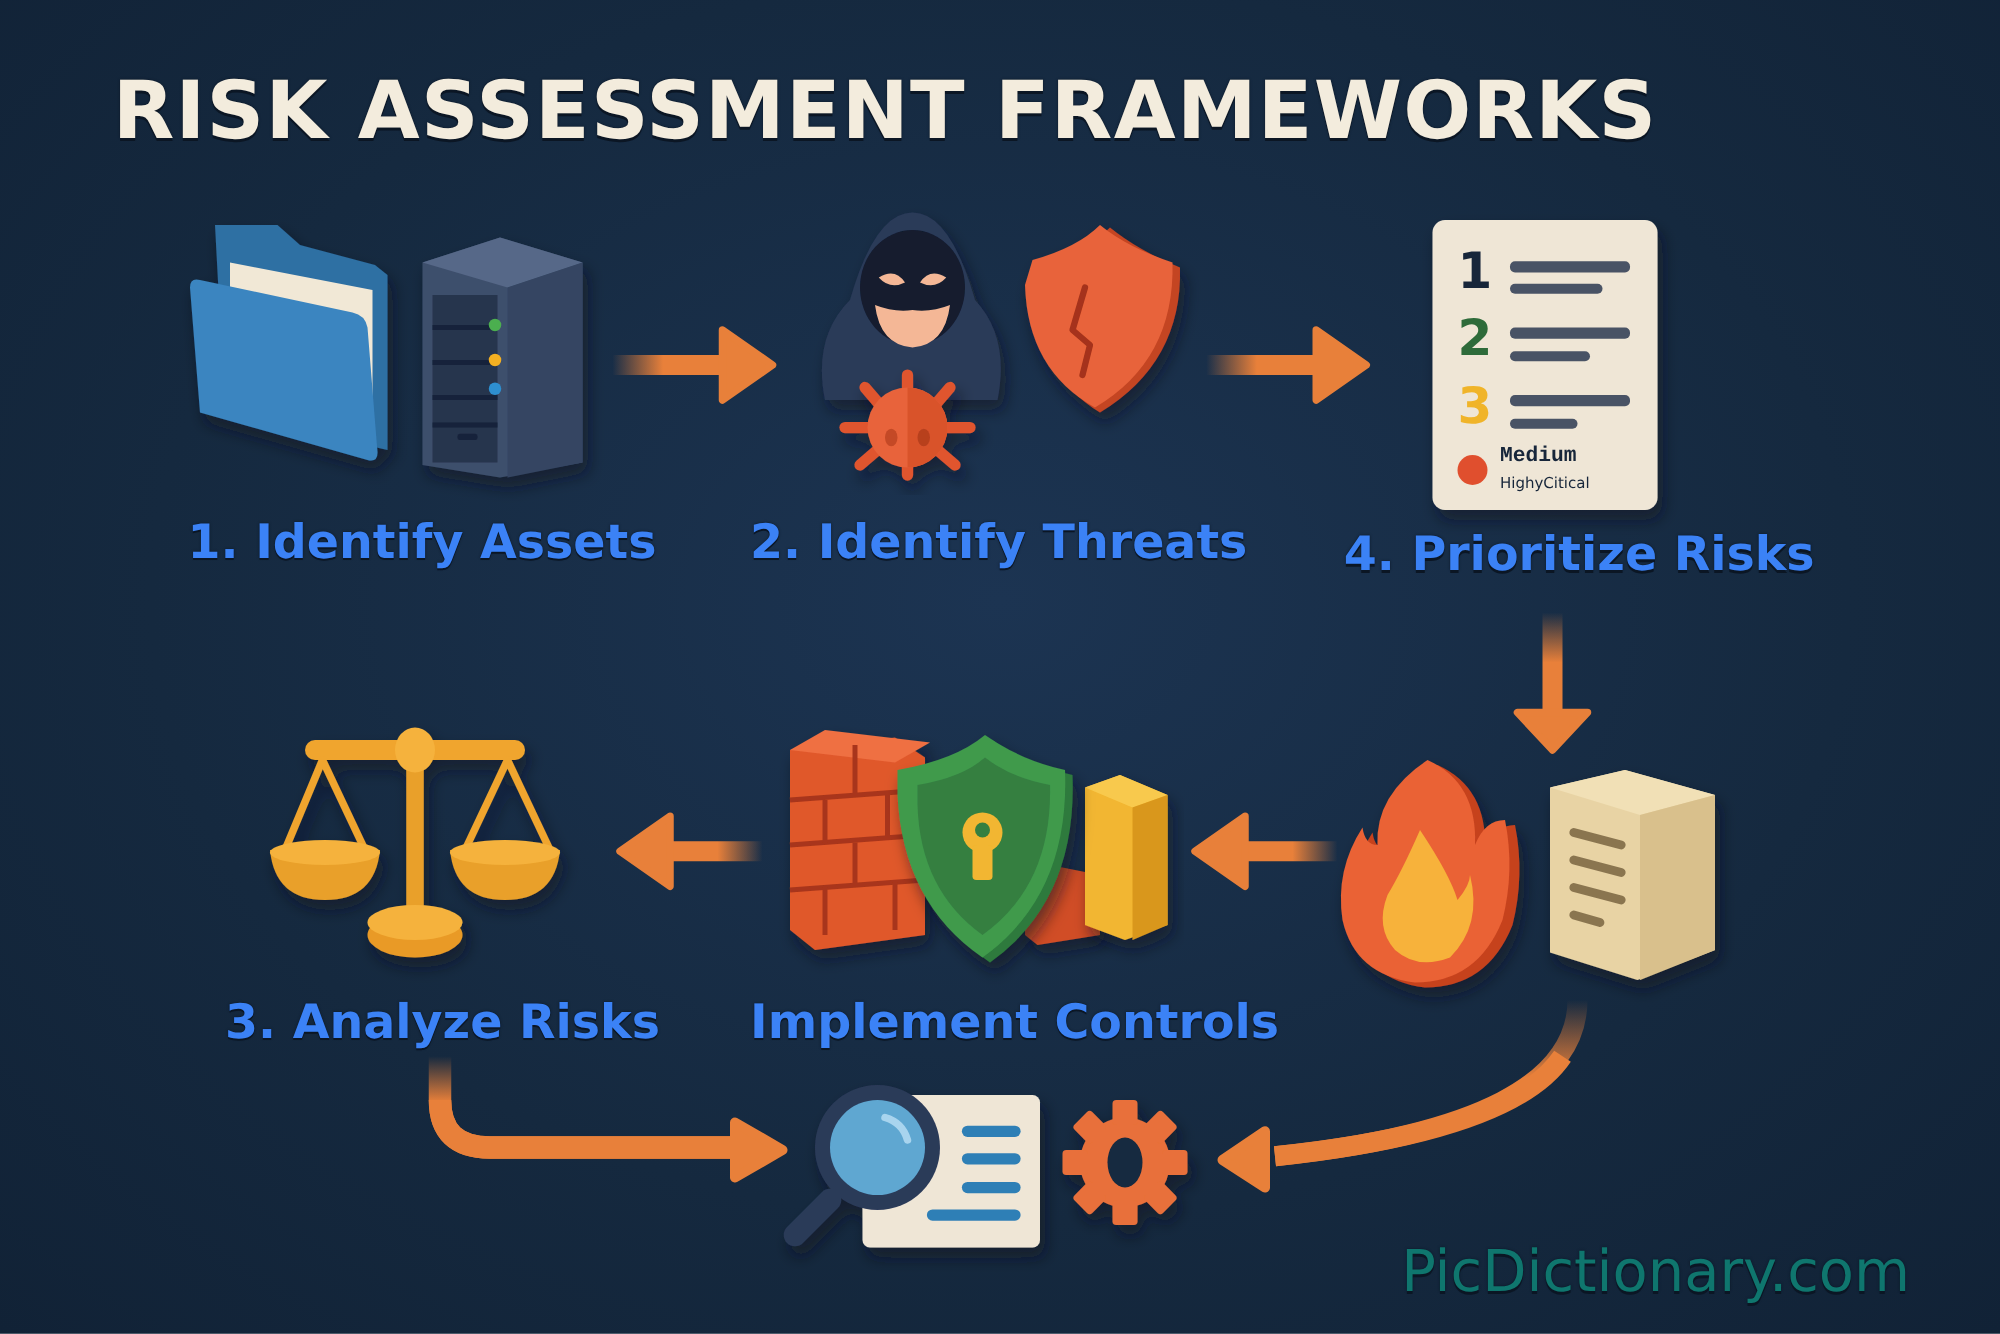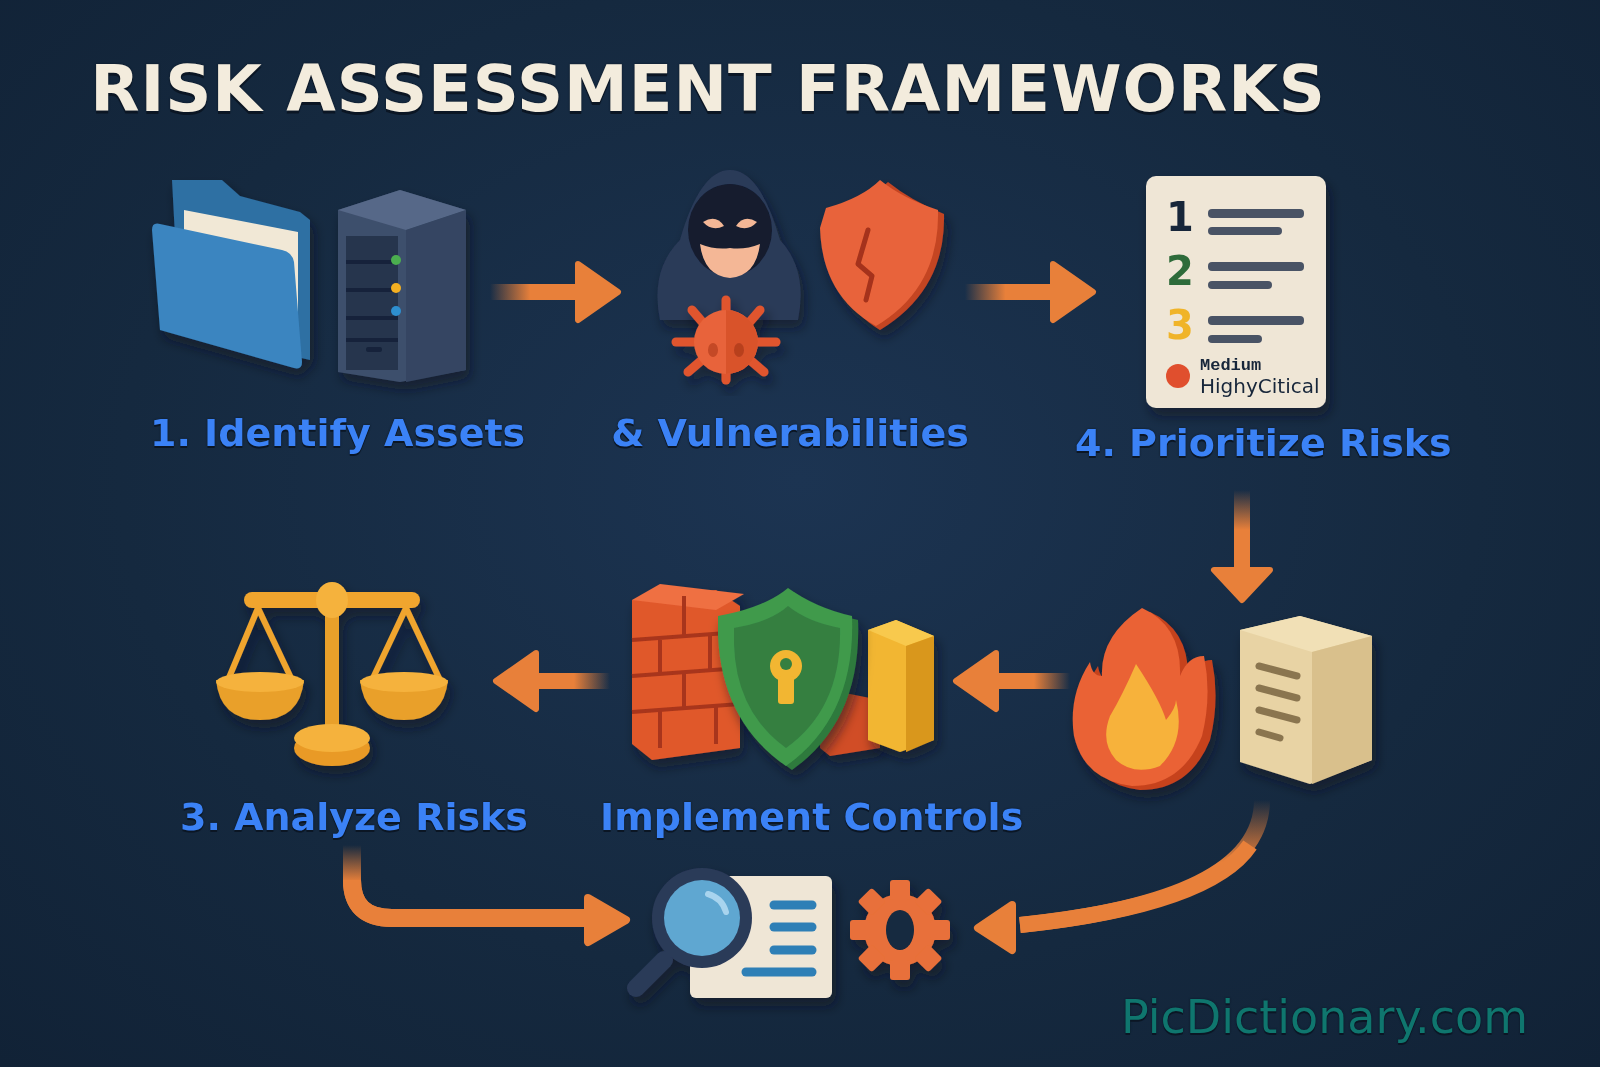--- a/index.html
+++ b/index.html
@@ -254,24 +254,24 @@
   </g>
 </svg>
 
 <div class="icon" style="left:1166px;top:190px;font-size:40px;font-weight:bold;line-height:54px;">
   <div style="color:#17263a">1</div>
   <div style="color:#2e6b3a">2</div>
   <div style="color:#f0b429">3</div>
 </div>
 <div class="icon" style="left:1200px;top:356px;color:#17263a;">
   <div style="font-size:17px;font-weight:bold;line-height:20px;font-family:Liberation Mono, monospace;">Medium</div>
-  <div style="font-size:20px;line-height:20px;">HighyCitical</div>
+  <div style="font-size:12px;line-height:20px;">HighyCitical</div>
 </div>
 
 <div class="label" style="left:150px;top:408px;width:340px;">1. Identify Assets</div>
 <div class="label" style="left:600px;top:408px;width:380px;">
-  <div>&amp; Vulnerabilities</div>
+  <div>2. Identify Threats</div>
 </div>
 <div class="label" style="left:1075px;top:418px;width:340px;">4. Prioritize Risks</div>
 <div class="label" style="left:600px;top:792px;width:420px;">Implement Controls</div>
 <div class="label" style="left:180px;top:792px;width:340px;text-align:center;">3. Analyze Risks</div>
 
 <div class="watermark">PicDictionary.com</div>
 
 </body></html>

